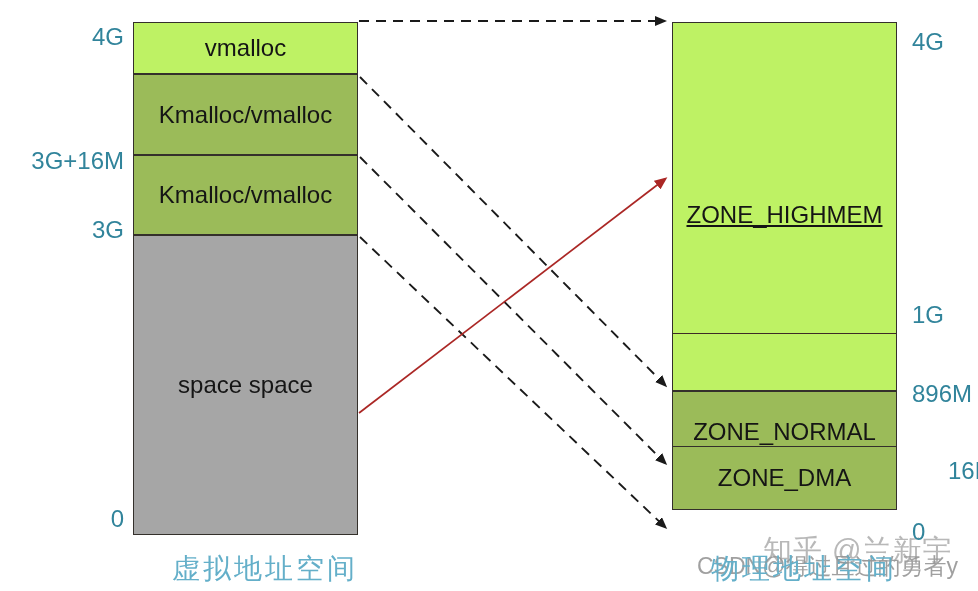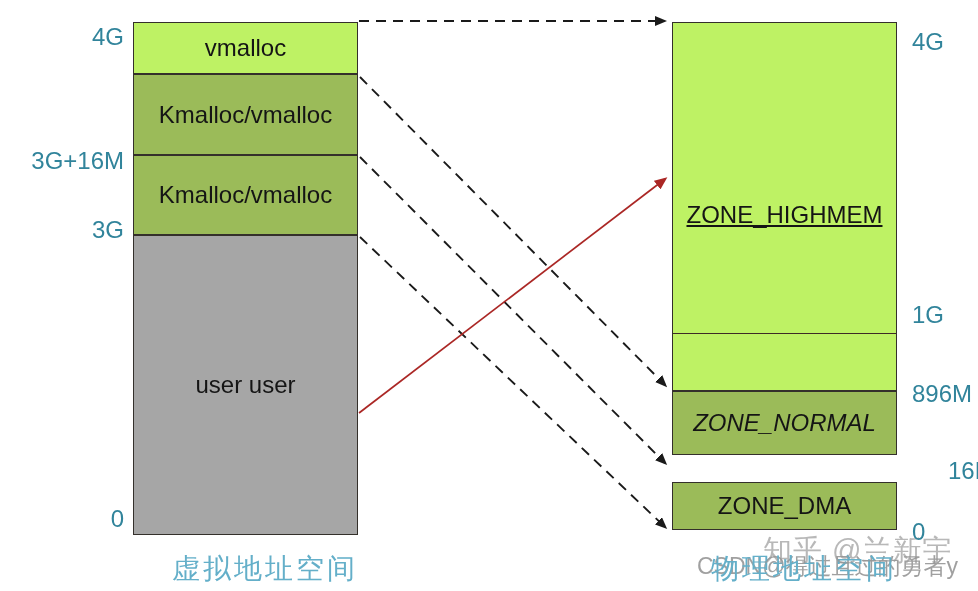--- a/index.html
+++ b/index.html
@@ -29,22 +29,22 @@
   .fill-red   { background: #bef264; justify-content: center; }
   .fill-green { background: #9bbb59; }
   .fill-gray  { background: #a6a6a6; }
 
   .blk-vmalloc   { left: 133px; top: 22px;  width: 225px; height: 52px;  border-bottom-width: 1.2px; }
   .blk-kmalloc1  { left: 133px; top: 74px;  width: 225px; height: 81px;  }
   .blk-kmalloc2  { left: 133px; top: 155px; width: 225px; height: 80px;  }
   .blk-userspace { left: 133px; top: 235px; width: 225px; height: 300px; }
 
   .blk-highmem   { left: 672px; top: 22px;  width: 225px; height: 369px; }
-  .blk-normal    { left: 672px; top: 391px; width: 225px; height: 64px; font-style: italic;  }
-  .blk-dma       { left: 672px; top: 482px; width: 225px; height: 48px;  }
+  .blk-normal    { left: 672px; top: 391px; width: 225px; height: 82px;  }
+  .blk-dma       { left: 672px; top: 446px; width: 225px; height: 64px;  }
 
   .blk-highmem .zone-label {
     position: absolute;
     left: 0; right: 0;
     top: 178px;
     text-align: center;
     text-decoration: underline;
   }
   .divider-1g {
     position: absolute;
@@ -145,21 +145,21 @@
   <div class="block fill-red blk-vmalloc">
     <span>vmalloc</span>
   </div>
   <div class="block fill-green blk-kmalloc1">
     <span>Kmalloc/vmalloc</span>
   </div>
   <div class="block fill-green blk-kmalloc2">
     <span>Kmalloc/vmalloc</span>
   </div>
   <div class="block fill-gray blk-userspace">
-    <span>user user</span>
+    <span>space space</span>
   </div>
 
   <div class="block fill-red blk-highmem">
     <span class="zone-label">ZONE_HIGHMEM</span>
     <div class="divider-1g"></div>
   </div>
   <div class="block fill-green blk-normal">
     <span>ZONE_NORMAL</span>
   </div>
   <div class="block fill-green blk-dma">

